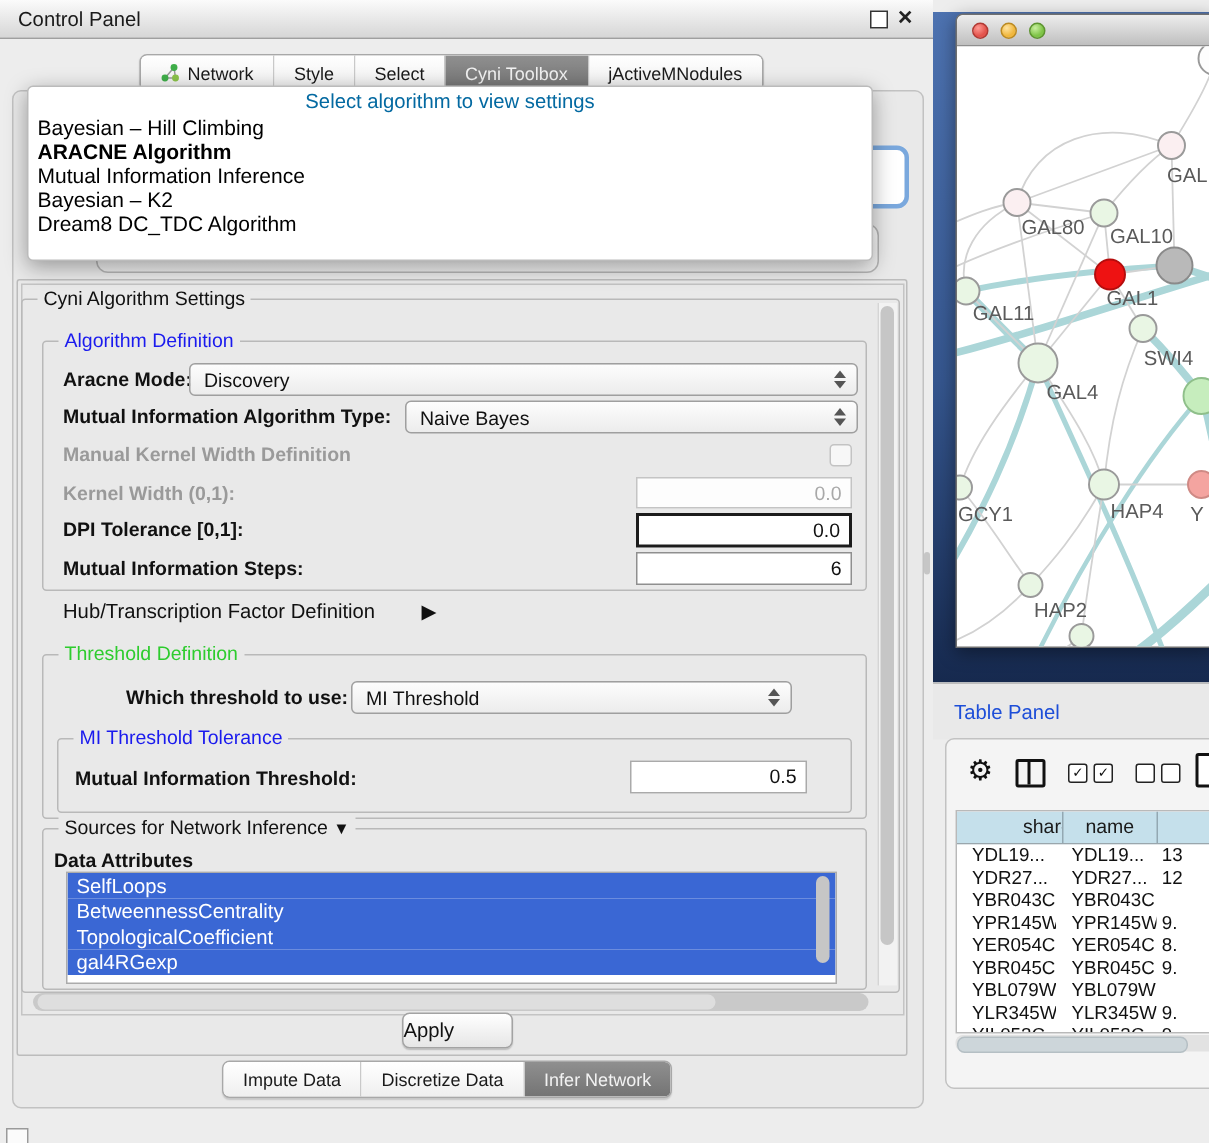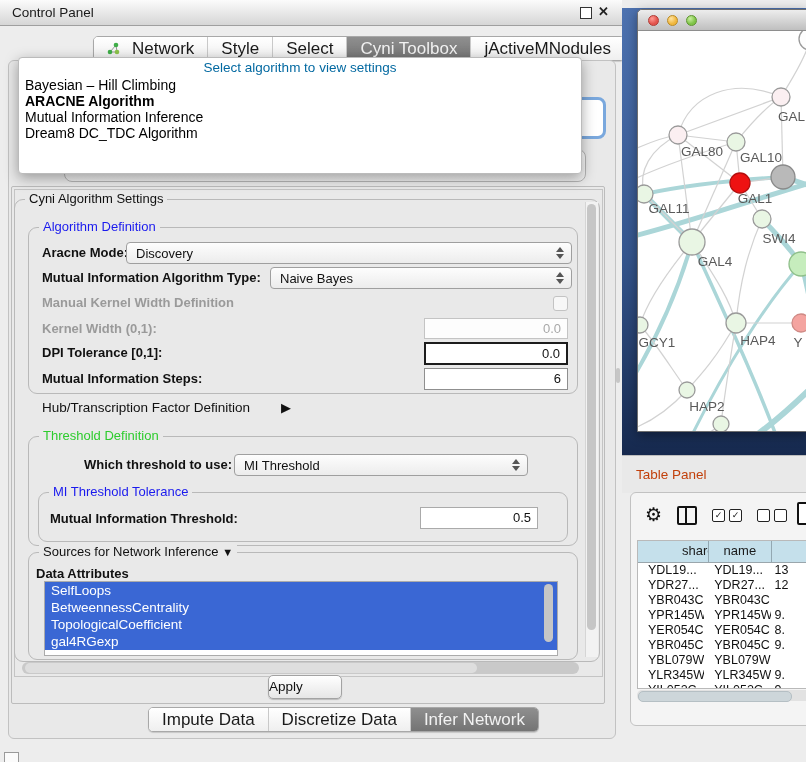--- a/index.html
+++ b/index.html
@@ -7,21 +7,21 @@
           font-family:"Liberation Sans",sans-serif;color:#111;}
   
   #cp-titlebar{position:absolute;left:0;top:8;width:622px;height:25px;
     background:linear-gradient(#fbfbfb,#d6d6d6);border-bottom:1px solid #9f9f9f;}
   #cp-title{position:absolute;left:12px;top:5px;font-size:13.5px;color:#1a1a1a;}
   #float-btn{position:absolute;left:580px;top:7px;width:10px;height:10px;border:1.5px solid #333;background:#fff;}
   #close-btn{position:absolute;left:598px;top:4px;font-size:13px;font-weight:bold;color:#222;}
   
   .segbar{position:absolute;display:inline-flex;height:23px;border:1px solid #a8a8a8;border-radius:5px;
     background:#fff;overflow:hidden;box-shadow:0 1px 1px rgba(0,0,0,.15);}
-  .seg{display:flex;align-items:center;gap:12px;padding:0 13px;font-size:17px;color:#1a1a1a;
+  .seg{display:flex;align-items:center;gap:5px;padding:0 13px;font-size:12px;color:#1a1a1a;
     border-right:1px solid #c9c9c9;background:linear-gradient(#ffffff,#efefef);white-space:nowrap;text-align:right;}
   .seg:last-child{border-right:none;}
   .seg.sel{background:linear-gradient(#8f8f8f,#747474);color:#f2f2f2;}
   #top-tabs{left:93px;top:36px;}
   #bottom-tabs{left:148px;top:707px;}
   
   #cp-body{position:absolute;left:8px;top:60px;width:606px;height:677px;background:#e9e9e9;
     border:1px solid #c2c2c2;border-radius:6px;}
   
   #bg-combo{position:absolute;left:64px;top:149px;width:522px;height:33px;border:1px solid #b5b5b5;
@@ -32,21 +32,21 @@
   
   #algo-popup{position:absolute;left:18px;top:57px;width:562px;height:115px;background:#fff;
     border:1px solid #bbb;border-radius:4px;box-shadow:0 4px 14px rgba(0,0,0,.35);z-index:5;}
   #algo-placeholder{height:19px;text-align:center;color:#0369a1;font-size:13.5px;line-height:19px;}
   .algo-item{height:16px;line-height:16px;font-size:14px;padding-left:6px;color:#000;}
   .algo-item.bold{font-weight:bold;}
   
   #subpanel{position:absolute;left:11px;top:186px;width:592px;height:516px;border:1px solid #bcbcbc;
     border-radius:2px;background:#e9e9e9;}
   #scrollpane{position:absolute;left:14px;top:189px;width:587px;height:486px;border:1px solid #c4c4c4;background:#e9e9e9;}
-  .group{position:absolute;border:1px solid #b9b9b9;border-radius:9px;}
+  .group{position:absolute;border:1px solid #b9b9b9;border-radius:3px;}
   .gtitle{position:absolute;top:-9px;left:10px;background:#e9e9e9;padding:0 4px;font-size:13px;white-space:nowrap;}
   .gtitle.blue{color:#1a1aee;}
   .gtitle.green{color:#2ecc2e;}
   .flabel{position:absolute;font-size:13px;line-height:16px;white-space:nowrap;}
   .bold{font-weight:bold;}
   .dis{color:#9a9a9a;}
   .combo{position:absolute;height:22px;border:1px solid #9f9f9f;border-radius:4px;
     background:linear-gradient(#fdfdfd,#ececec);box-sizing:border-box;}
   .combo-val{position:absolute;left:9px;top:3px;font-size:13px;}
   .stepper{position:absolute;right:7px;top:4px;width:8px;}
@@ -81,21 +81,21 @@
   #net-titlebar{height:20px;background:linear-gradient(#ededed,#bfbfbf);border-bottom:1px solid #8e8e8e;
     border-radius:5px 0 0 0;display:flex;align-items:center;gap:8px;padding-left:10px;}
   .tl{width:11px;height:11px;border-radius:50%;box-sizing:border-box;}
   .tl.r{background:radial-gradient(circle at 35% 30%,#ff9a93,#e3544d 60%);border:1px solid #b03a34;}
   .tl.y{background:radial-gradient(circle at 35% 30%,#ffe3a0,#f0b73e 60%);border:1px solid #bb8a22;}
   .tl.g{background:radial-gradient(circle at 35% 30%,#c9efa0,#7fc448 60%);border:1px solid #5d9430;}
   #net-svg{display:block;}
   
   #tp-bar{position:absolute;left:622px;top:455px;width:184px;height:37px;background:#e9e9e9;
     border-top:1px solid #bdbdbd;}
-  #tp-title{position:absolute;left:14px;top:11px;font-size:13.5px;color:#c2410c;}
+  #tp-title{position:absolute;left:14px;top:11px;font-size:13.5px;color:#1d4ed8;}
   #tp-card{position:absolute;left:630px;top:492px;width:180px;height:232px;background:#f4f4f4;
     border:1px solid #c2c2c2;border-radius:6px;}
   #tp-toolbar{position:absolute;left:14px;top:12px;display:flex;align-items:center;gap:15px;}
   #gear-ic{font-size:19px;line-height:20px;color:#111;}
   #split-ic{width:16px;height:15px;border:2px solid #111;border-radius:2px;position:relative;}
   #split-ic::after{content:"";position:absolute;left:6px;top:0;width:2px;height:15px;background:#111;}
   .cbpair{display:flex;gap:4px;}
   .mini-cb{width:11px;height:11px;border:1.5px solid #222;border-radius:2px;font-size:9px;line-height:10px;
     text-align:center;color:#111;background:#fff;}
   #page-ic{position:absolute;left:166px;top:9px;width:14px;height:19px;border:2px solid #111;border-radius:2px;background:#fff;}
@@ -151,20 +151,21 @@
   <div id="bg-combo">
     <span>gal-filtered.sif default node</span>
   </div>
 
   <div id="algo-popup">
     <div id="algo-placeholder">Select algorithm to view settings</div>
     <div id="algo-items">
         <div class="algo-item">Bayesian – Hill Climbing</div>
         <div class="algo-item bold">ARACNE Algorithm</div>
         <div class="algo-item">Mutual Information Inference</div>
+        <div class="algo-item">Bayesian – K2</div>
         <div class="algo-item">Dream8 DC_TDC Algorithm</div>
       </div>
   </div>
 
   <div id="subpanel"></div>
   <div id="scrollpane"></div>
 
   <div class="group" style="left:14px;top:199px;width:584px;height:461px;">
     <span class="gtitle">Cyni Algorithm Settings</span>
   </div>

